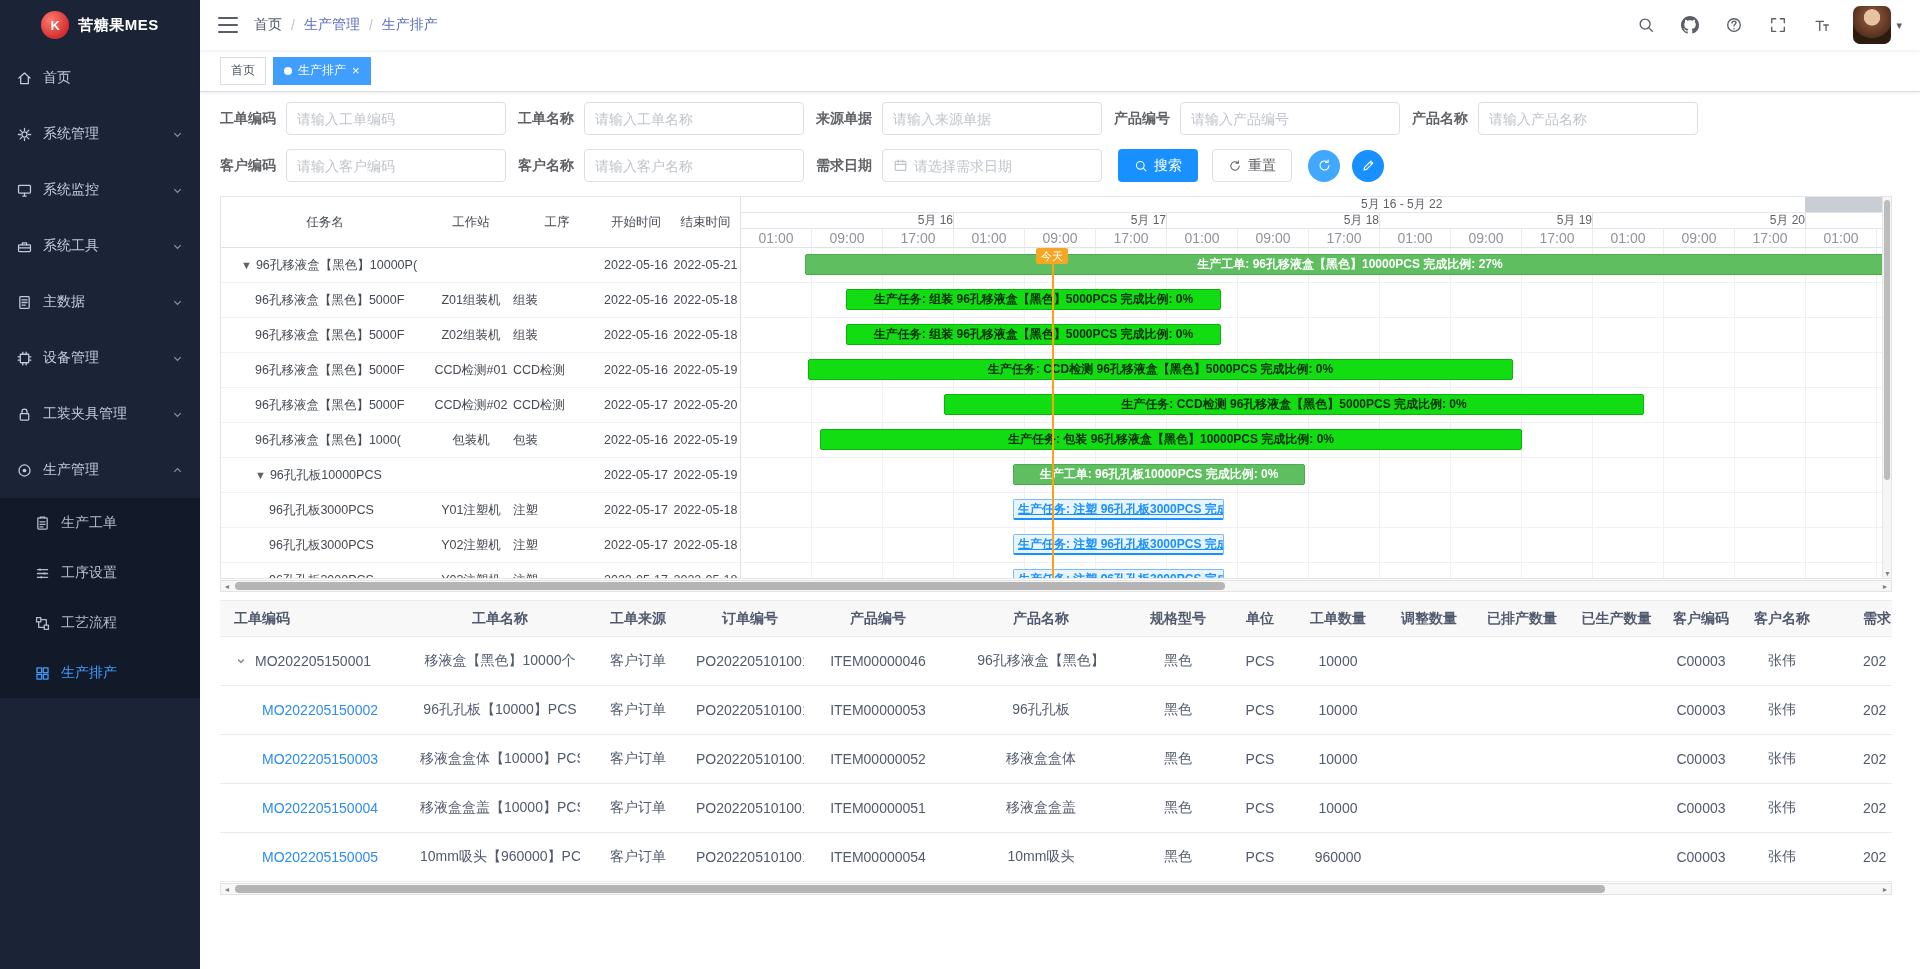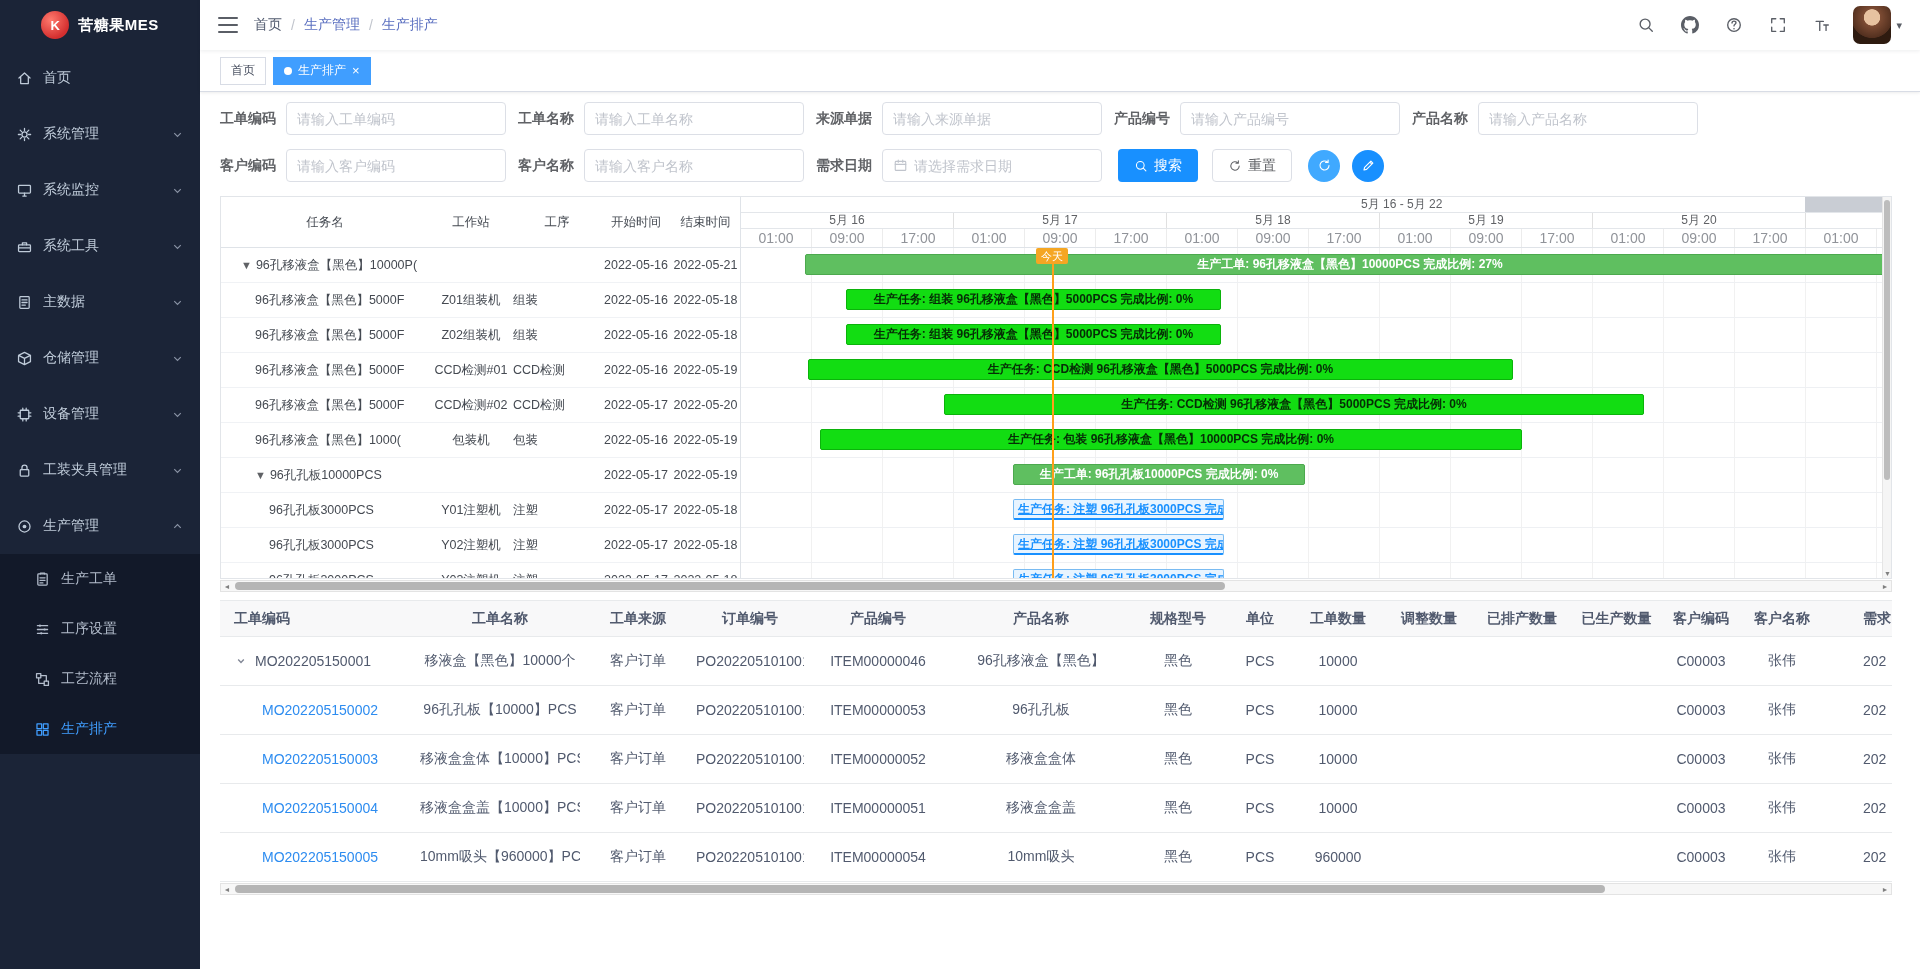--- a/index.html
+++ b/index.html
@@ -73,21 +73,21 @@
   .gc-station{width:84px;text-align:center}
   .gc-proc{width:88px;}
   .gc-start{width:70px;text-align:center}
   .gc-end{width:69px;text-align:center}
   .tri{color:#606266;font-size:11px}
   .g-right{width:1144px;border-left:1px solid #dfe3e8;overflow:hidden}
   .gt-range{height:16px;position:relative;border-bottom:1px solid #e3e6ea;font-size:12px;color:#606266;line-height:15px}
   .range-label{position:absolute;left:620px;top:0}
   .gt-corner{position:absolute;right:0;top:0;width:79px;height:15px;background:#c9cdd4}
   .gt-days{height:16px;display:flex;border-bottom:1px solid #e3e6ea}
-  .day-cell{width:213px;flex-shrink:0;text-align:center;font-size:12px;color:#606266;line-height:15px;border-right:1px solid #e0e0e0}
+  .day-cell{width:213px;flex-shrink:0;text-align:right;font-size:12px;color:#606266;line-height:15px;border-right:1px solid #e0e0e0}
   .gt-hours{height:19px;display:flex;border-bottom:1px solid #dfe3e8}
   .hour-cell{width:71px;flex-shrink:0;text-align:center;font-size:14px;color:#909399;line-height:18px;border-right:1px solid #ececec}
   .gt-rows{position:relative;height:330px;overflow:hidden;
     background-image:
       repeating-linear-gradient(90deg,transparent 0,transparent 70px,#f1f1f1 70px,#f1f1f1 71px),
       repeating-linear-gradient(90deg,transparent 0,transparent 212px,#e2e2e2 212px,#e2e2e2 213px);}
   .gt-row{height:35px;border-bottom:1px solid #eef0f3;position:relative}
   .bar{position:absolute;top:6px;height:21px;border-radius:2px;font-size:12px;font-weight:bold;line-height:19px;text-align:center;white-space:nowrap;overflow:hidden;padding:0 4px;cursor:pointer}
   .bar.order{background:#5fbf60;border:1px solid #4ca94e;color:#fff}
   .bar.task{background:#12dd12;border:1px solid #0bb30b;color:#062d06}
@@ -165,29 +165,20 @@
        <svg class="chev" viewBox="0 0 20 20" fill="none" stroke="currentColor" stroke-width="1.8">
             <polyline points="5 8 10 13 15 8"></polyline>
           </svg>
      </div>
         <div class="menu-item">
        <svg class="icn " viewBox="0 0 20 20" fill="none" stroke="currentColor" stroke-width="1.5" stroke-linecap="round" stroke-linejoin="round">
             <rect x="4.5" y="3" width="11" height="14" rx="1"></rect>
             <path d="M7 7h6 M7 10h6 M7 13h4"></path>
           </svg>
           <span class="mi-label">主数据</span>
-       <svg class="chev" viewBox="0 0 20 20" fill="none" stroke="currentColor" stroke-width="1.8">
-            <polyline points="5 8 10 13 15 8"></polyline>
-          </svg>
-     </div>
-        <div class="menu-item">
-       <svg class="icn " viewBox="0 0 20 20" fill="none" stroke="currentColor" stroke-width="1.5" stroke-linecap="round" stroke-linejoin="round">
-            <path d="M10 2.8 L17 6.3 V13.7 L10 17.2 L3 13.7 V6.3 Z M3 6.3 L10 9.8 L17 6.3 M10 9.8 V17.2"></path>
-          </svg>
-          <span class="mi-label">仓储管理</span>
        <svg class="chev" viewBox="0 0 20 20" fill="none" stroke="currentColor" stroke-width="1.8">
             <polyline points="5 8 10 13 15 8"></polyline>
           </svg>
      </div>
         <div class="menu-item">
        <svg class="icn " viewBox="0 0 20 20" fill="none" stroke="currentColor" stroke-width="1.5" stroke-linecap="round" stroke-linejoin="round">
             <rect x="5" y="5" width="10" height="10" rx="1"></rect>
             <path d="M8 2.5v2.5 M12 2.5v2.5 M8 15v2.5 M12 15v2.5 M2.5 8h2.5 M2.5 12h2.5 M15 8h2.5 M15 12h2.5"></path>
           </svg>
           <span class="mi-label">设备管理</span>

